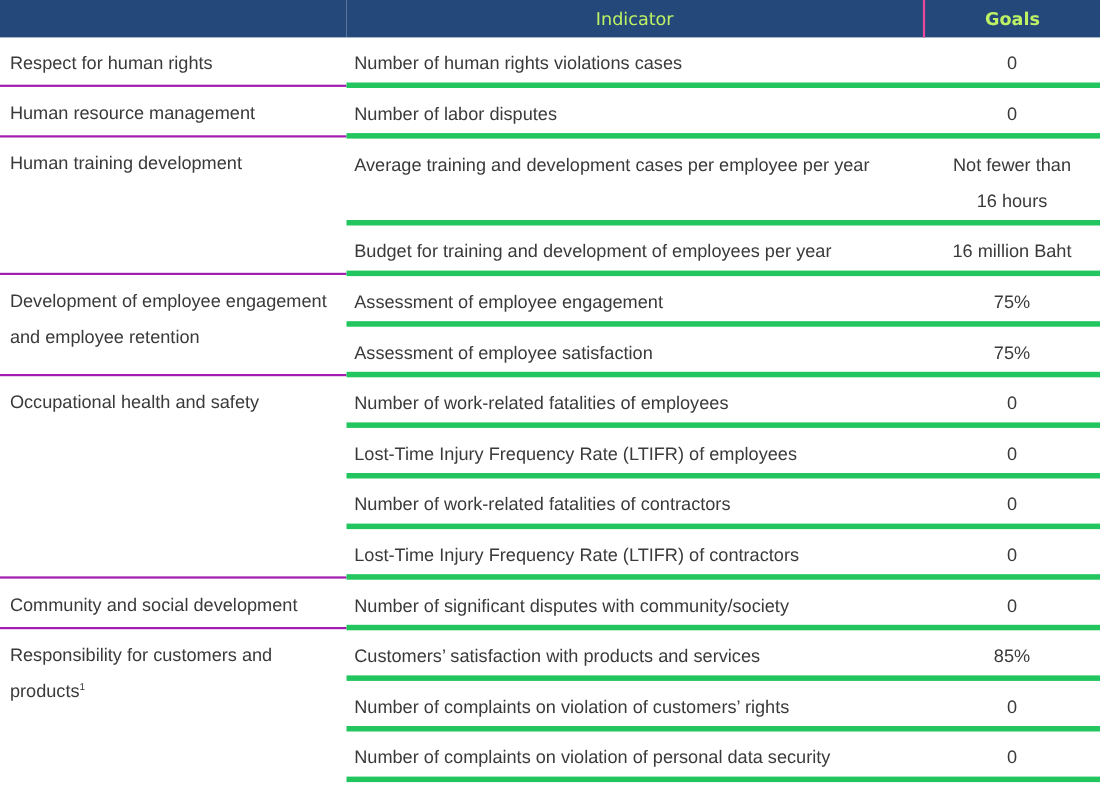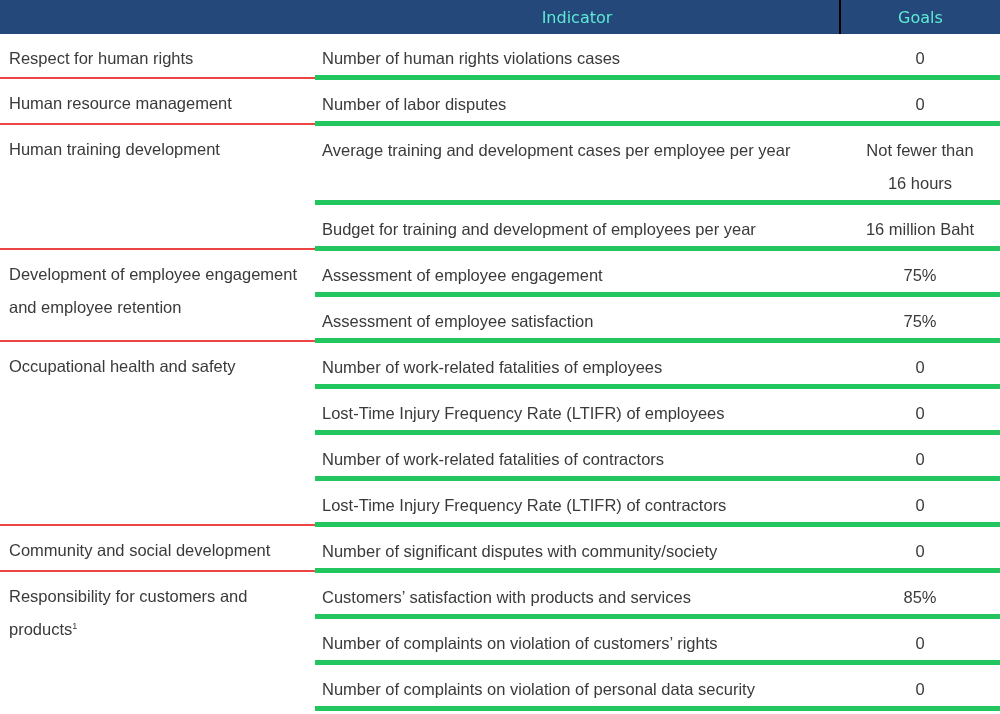--- a/index.html
+++ b/index.html
@@ -1,29 +1,29 @@
 <!DOCTYPE html>
 <html><head>
 <meta charset="utf-8">
 <style>
   html, body { margin: 0; padding: 0; background: #ffffff; }
   body { width: 1000px; height: 714px; overflow: hidden; font-family: "Liberation Sans", sans-serif; color: #3a3a3a; }
   .tbl { width: 1000px; border-collapse: collapse; table-layout: fixed; }
   .tbl col.c1 { width: 315px; }
   .tbl col.c2 { width: 525px; }
   .tbl col.c3 { width: 160px; }
-  .hdr th { background: #24487a; color: #5eead4; font-weight: normal; font-size: 16px; height: 34px; padding: 0; font-family: "DejaVu Sans", sans-serif; }
+  .hdr th { background: #24487a; color: #bef264; font-weight: normal; font-size: 16px; height: 34px; padding: 0; font-family: "DejaVu Sans", sans-serif; }
   .hdr th.ind { text-align: center; }
-  .hdr th.goal { text-align: center; border-left: 2px solid #000000; }
+  .hdr th.goal { text-align: center; border-left: 2px solid #ec4899; font-weight: bold; }
   td { font-size: 16.5px; vertical-align: top; padding: 0; line-height: 33px; }
   td.cat { padding-left: 9px; padding-top: 8px; }
   td.ind { padding-left: 7px; padding-top: 8px; }
   td.goal { text-align: center; padding-top: 8px; }
   td.ind, td.goal { border-bottom: 5px solid #22c55e; }
-  td.cat { border-bottom: 2px solid #ef4444; }
+  td.cat { border-bottom: 2px solid #a21caf; }
   .row { height: 42.5px; }
   .row-tall { height: 74px; }
   sup { font-size: 9px; vertical-align: super; line-height: 0; }
   .last td { border-bottom: 3px solid #24487a; }
 </style>
 </head>
 <body>
 
 <table class="tbl">
   <colgroup>

